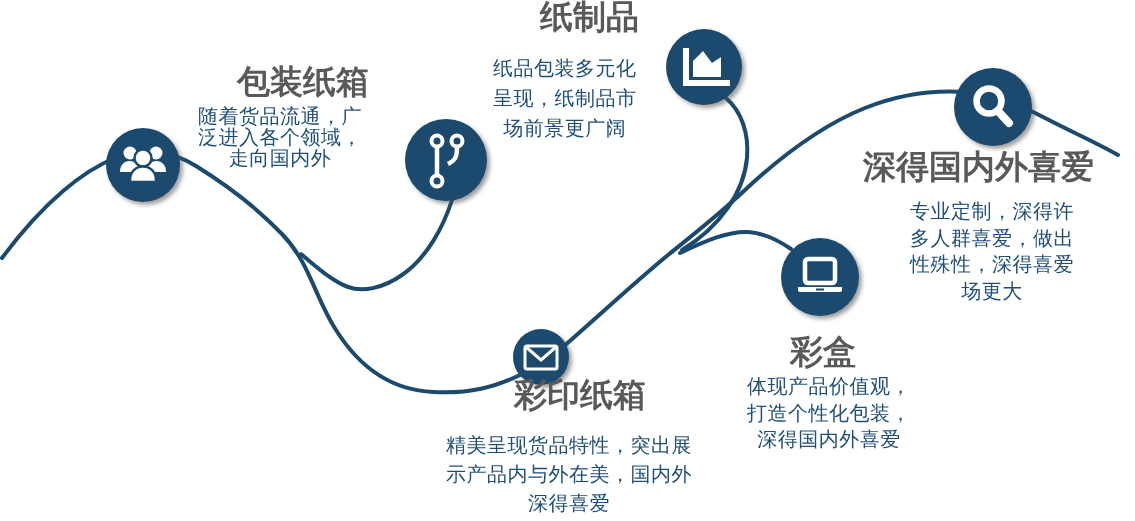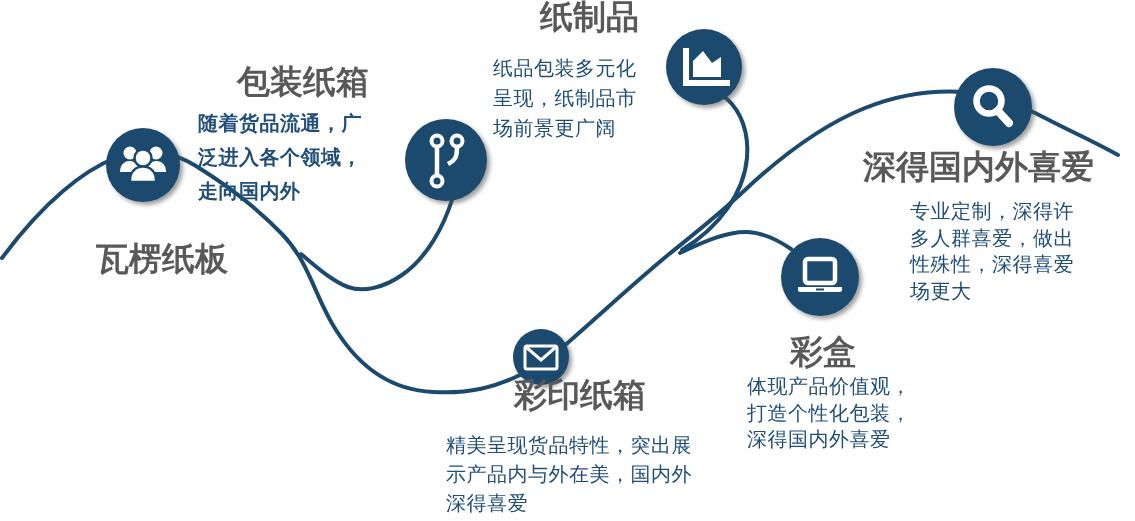--- a/index.html
+++ b/index.html
@@ -28,24 +28,25 @@
     position:absolute;
     font-size:33px;line-height:33px;font-weight:bold;
     color:var(--title-gray);
     white-space:nowrap;
   }
   .body{
     position:absolute;
     font-size:20px;letter-spacing:0.5px;
     color:var(--body-blue);
     white-space:pre-line;
+    text-align:center;
   }
   
   .t1{left:96px;top:242px;}   .b1{left:63px;top:298px;line-height:28px;}
-  .t2{left:237px;top:65px;text-align:center;}   .b2{left:198px;top:106px;line-height:34px;font-weight:bold;}
+  .t2{left:237px;top:65px;text-align:center;}   .b2{left:198px;top:106px;line-height:21px;}
   .t3{left:522px;top:0;margin-left:18px;}   .b3{left:493px;top:53px;line-height:30px;}
   .t4{left:514px;top:378px;}  .b4{left:446px;top:431px;line-height:29px;}
   .t5{left:790px;top:335px;}  .b5{left:747px;top:373px;line-height:26.5px;}
   .t6{left:863px;top:150px;}  .b6{left:910px;top:198px;line-height:26.5px;}
 </style>
 </head>
 <body>
 
 <div class="stage">
 
@@ -126,21 +127,20 @@
 
     <g class="node-shadow">
       <circle class="node" cx="993" cy="107" r="39"></circle>
       <g transform="translate(993,107)">
         <circle class="ico-stroke" cx="-4" cy="-6" r="12.5" stroke-width="6.5"></circle>
         <path class="ico-stroke" stroke-width="8" stroke-linecap="round" d="M5,4 L16,16"></path>
       </g>
     </g>
   </svg>
 
-  <div class="title t1">瓦楞纸板</div>
 
   <div class="title t2">包装纸箱</div>
   <div class="body  b2">随着货品流通，广
 泛进入各个领域，
 走向国内外</div>
 
   <div class="title t3">纸制品</div>
   <div class="body  b3">纸品包装多元化
 呈现，纸制品市
 场前景更广阔</div>

